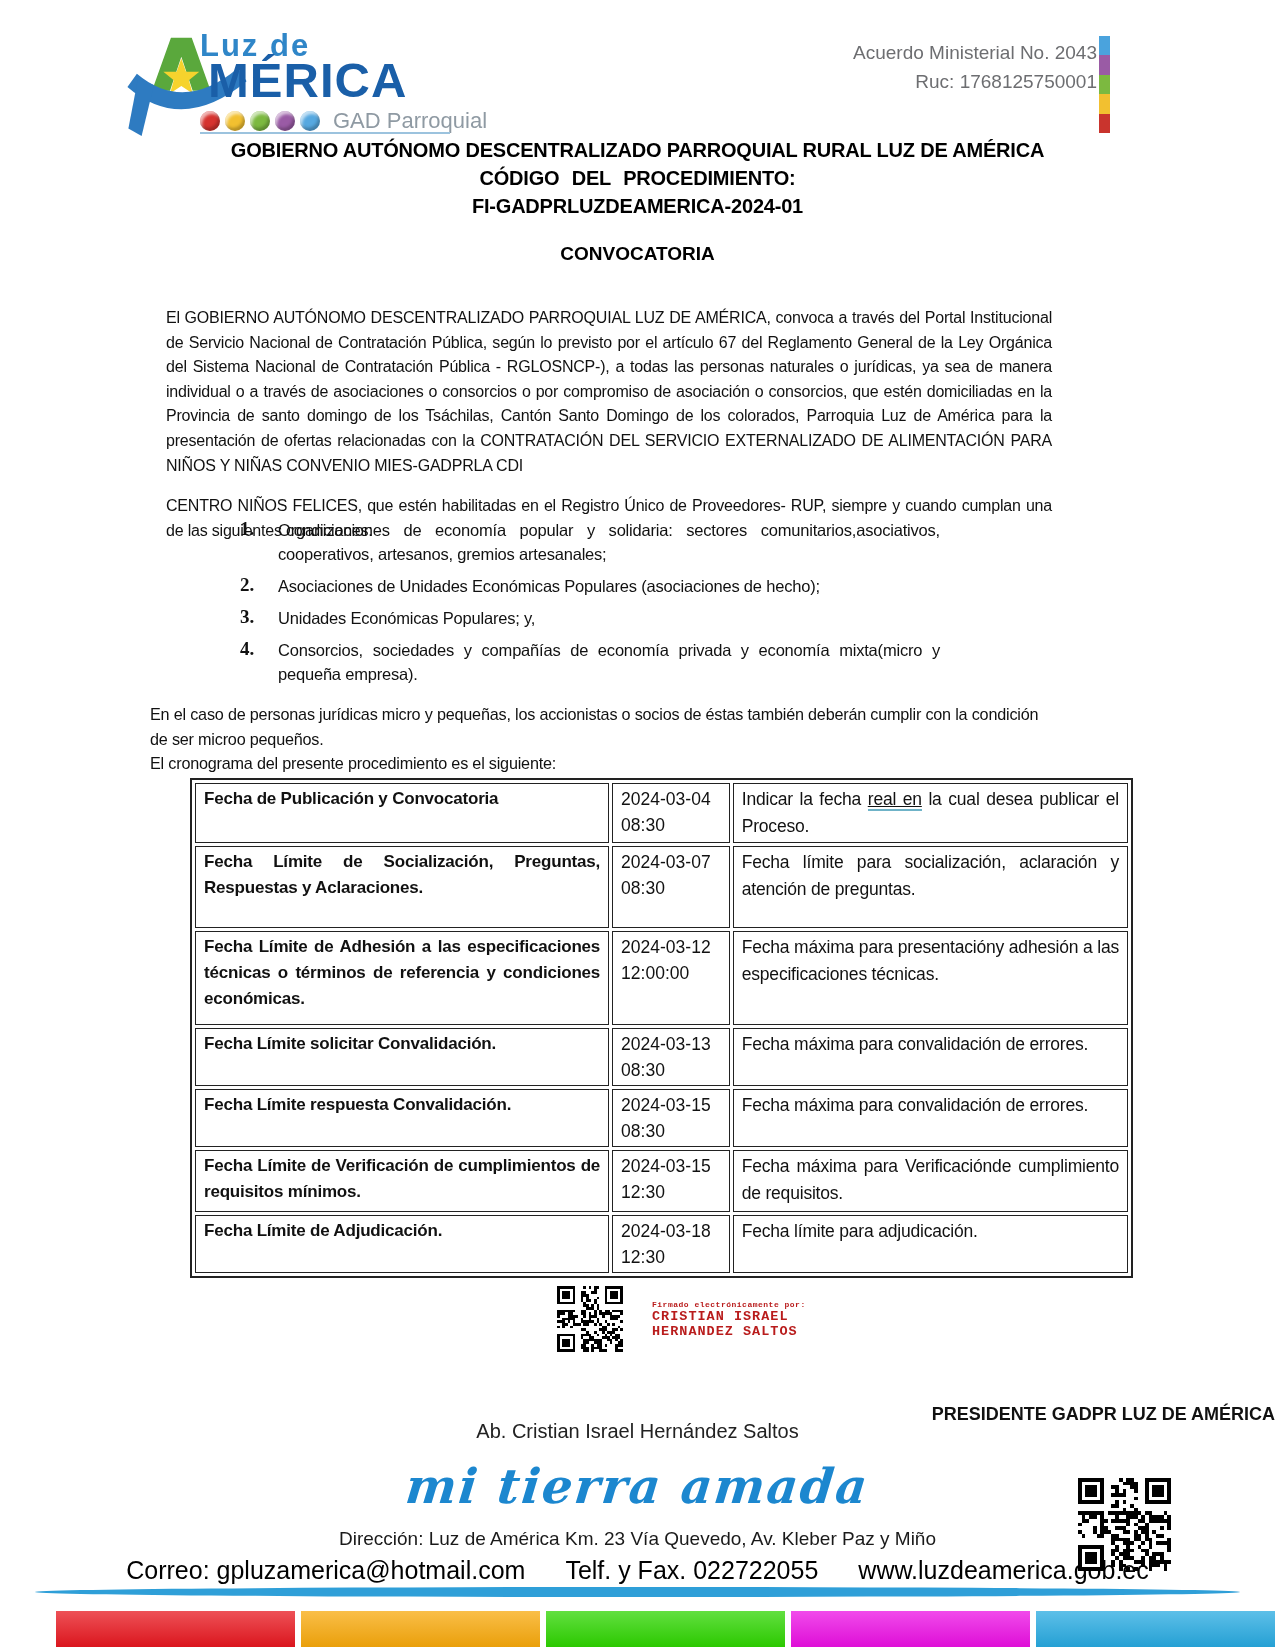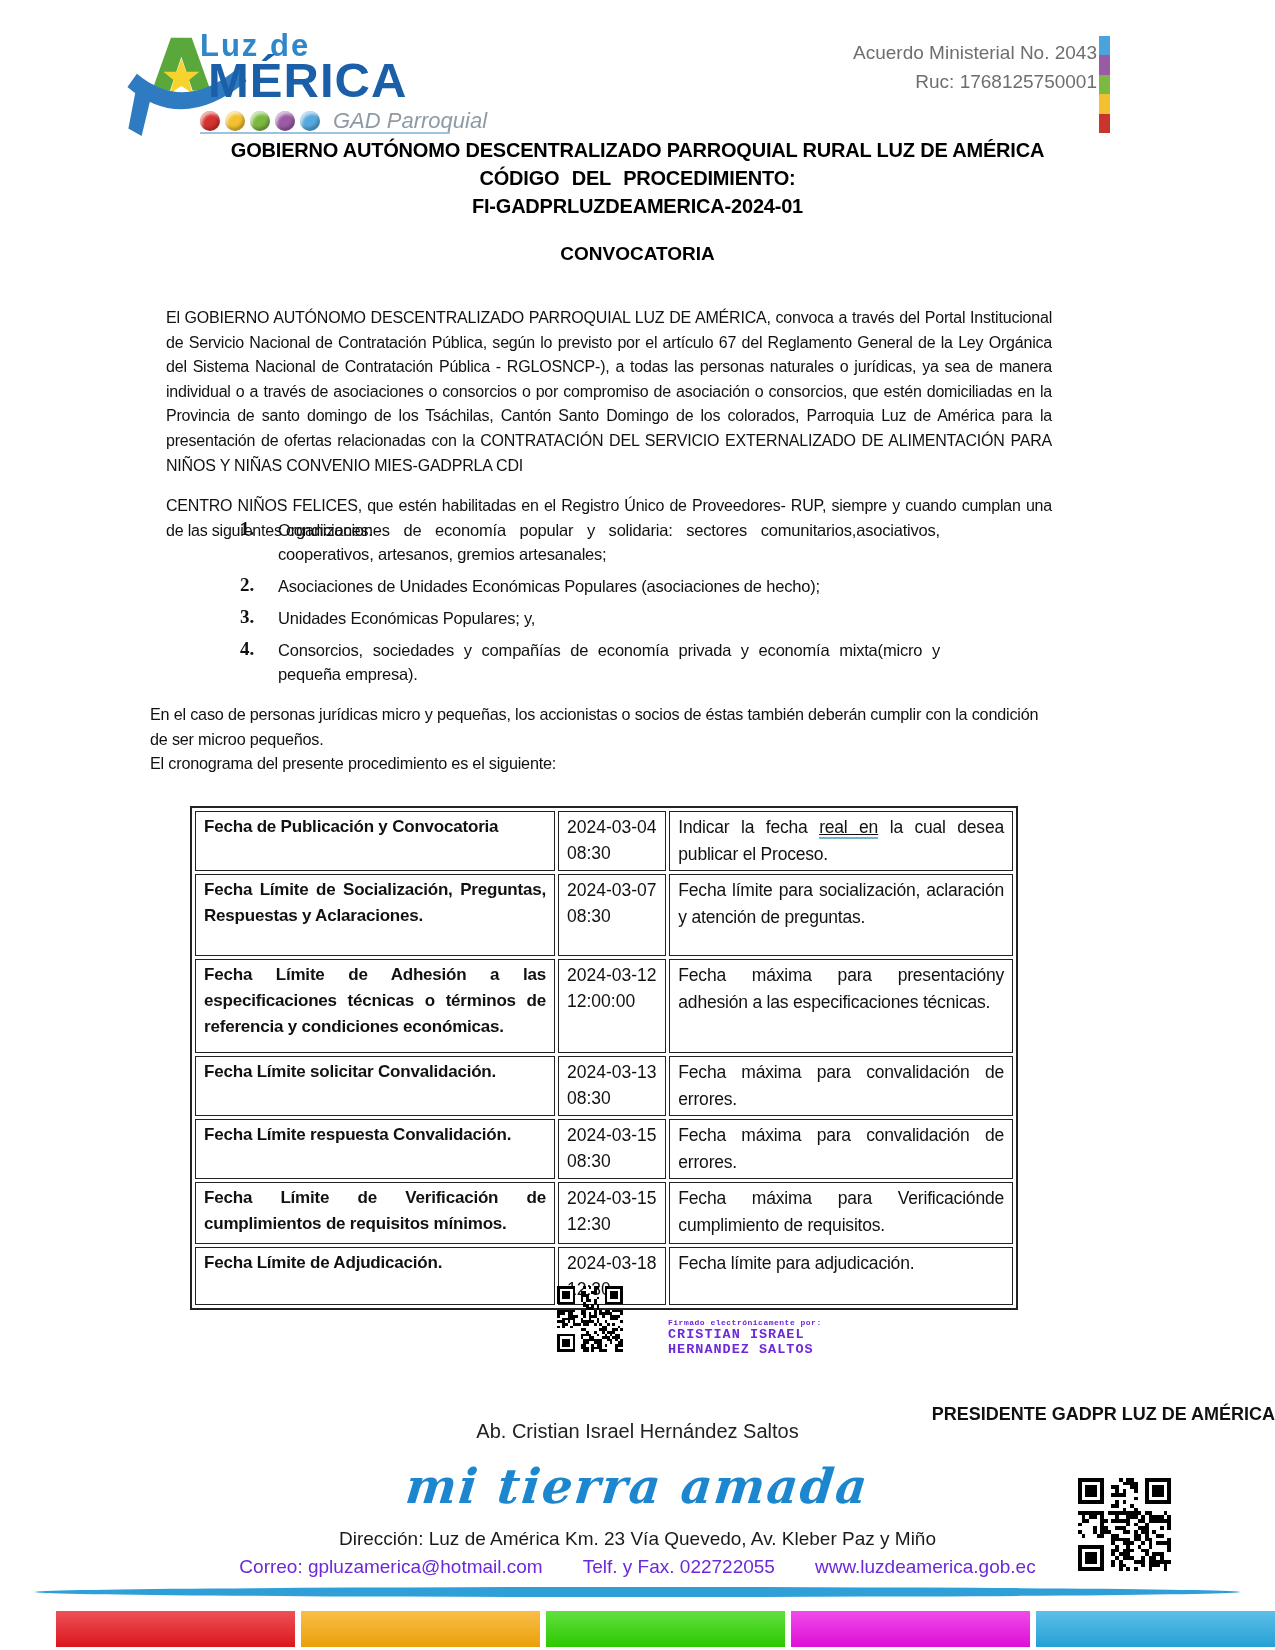--- a/index.html
+++ b/index.html
@@ -6,21 +6,21 @@
   .page{position:relative;width:1275px;height:1650px;background:#fff;overflow:hidden;
         font-family:"Liberation Sans",sans-serif;color:#111;}
 
   
   .logo{position:absolute;left:112px;top:30px;width:340px;height:105px;}
   .logo-mark{position:absolute;left:0;top:4px;width:150px;height:100px;}
   .logo-luz{position:absolute;left:88px;top:-2px;font-size:31px;font-weight:bold;
             color:#2f86c8;letter-spacing:2px;}
   .logo-america{position:absolute;left:96px;top:26px;font-size:49px;font-weight:bold;
             color:#1a5fa8;letter-spacing:1px;line-height:1;}
-  .logo-dots{position:absolute;left:88px;top:78px;display:flex;align-items:center;gap:5px;font-style:italic;}
+  .logo-dots{position:absolute;left:88px;top:78px;display:flex;align-items:center;gap:5px;}
   .logo-dot{width:20px;height:20px;border-radius:50%;
             box-shadow:inset -2px -3px 3px rgba(0,0,0,.25), inset 2px 3px 3px rgba(255,255,255,.65);}
   .logo-gad{margin-left:8px;font-size:22px;color:#8f9aa3;white-space:nowrap;}
   .logo-underline{position:absolute;left:88px;top:102px;width:250px;height:2px;background:#9cc3de;}
 
   .acuerdo-block{position:absolute;right:178px;top:38px;text-align:right;color:#6d6e71;
                  font-size:19px;line-height:29px;}
   .side-ribbon{position:absolute;left:1099px;top:36px;width:11px;height:97px;display:flex;
                flex-direction:column;}
   .side-ribbon span{flex:1;}
@@ -41,49 +41,49 @@
   .cond-item{display:flex;margin-bottom:8px;}
   .cond-num{font-family:"Liberation Serif",serif;font-weight:bold;font-size:19px;width:38px;
             flex:0 0 38px;}
   .cond-text{flex:1;font-size:16.5px;line-height:24px;text-align:justify;letter-spacing:-0.2px;}
 
   .notes{position:absolute;left:150px;top:702px;width:905px;font-size:16.2px;line-height:24.5px;
          letter-spacing:-0.2px;}
   .notes p{margin:0;}
 
   
-  .schedule{position:absolute;left:190px;top:778px;width:828px;margin-top:28px;}
+  .schedule{position:absolute;left:190px;top:778px;width:943px;}
   .schedule table{width:100%;border-collapse:separate;border-spacing:3px;border:2px solid #222;}
   .schedule td{border:1.5px solid #222;vertical-align:top;padding:2px 8px;}
   .td-label{width:44%;font-weight:bold;font-size:17px;line-height:26px;text-align:justify;
             letter-spacing:-0.2px;padding-top:6px;}
   .td-date{width:12.5%;font-size:17.5px;line-height:26px;padding:1px 4px;white-space:nowrap;}
   .td-desc{width:42%;font-size:17.5px;line-height:27px;text-align:justify;letter-spacing:-0.2px;}
   .r1 .td-label{height:50px;} .r2 .td-label{height:76px;} .r3 .td-label{height:88px;}
   .r4 .td-label{height:52px;} .r5 .td-label{height:52px;} .r6 .td-label{height:56px;}
   .r7 .td-label{height:42px;}
   .grammar-underline{text-decoration:underline;border-bottom:2px solid #6fb3c8;}
 
   
   .sig-qr{position:absolute;left:555px;top:1286px;width:70px;height:66px;}
-  .sig-stamp{position:absolute;left:668px;top:1300px;font-family:"Liberation Mono",monospace;
-             color:#6d28d9;margin-top:18px;}
+  .sig-stamp{position:absolute;left:652px;top:1300px;font-family:"Liberation Mono",monospace;
+             color:#b91c1c;}
   .sig-stamp .stamp-small{font-size:8px;font-weight:bold;letter-spacing:0.5px;}
   .sig-stamp .stamp-name{font-size:13.5px;font-weight:bold;letter-spacing:1px;line-height:15px;}
   .sig-name{position:absolute;left:0;right:0;top:1376px;text-align:center;font-size:20px;color:#222;margin-top:44px;}
   .sig-role{position:absolute;left:14px;right:0;top:1404px;text-align:right;font-size:18px;
             font-weight:bold;color:#111;}
 
   
   .slogan{position:absolute;left:0;right:0;top:1458px;text-align:center;
           font-family:"DejaVu Serif",serif;font-style:italic;font-weight:bold;
           font-size:48px;color:#1c87cf;letter-spacing:2px;transform:skewX(-6deg);}
   .addr{position:absolute;left:0;right:0;top:1528px;text-align:center;font-size:19px;color:#1a1a1a;}
   .contact{position:absolute;left:0;right:0;top:1556px;display:flex;justify-content:center;
-           gap:40px;font-size:19px;color:#6d28d9;}
+           gap:40px;font-size:25px;color:#000000;}
   .footer-qr{position:absolute;left:1077px;top:1478px;width:95px;height:93px;}
   .footer-swoosh{position:absolute;left:35px;top:1587px;width:1205px;height:10px;
                  background:#2f9fd8;border-radius:50%;}
   .color-bar{position:absolute;left:56px;top:1611px;width:1219px;height:36px;display:flex;gap:6px;}
   .color-bar span{flex:1;background-image:linear-gradient(180deg,rgba(255,255,255,.25),rgba(0,0,0,.06));}
 </style>
 </head>
 <body>
 
 <div class="page">

